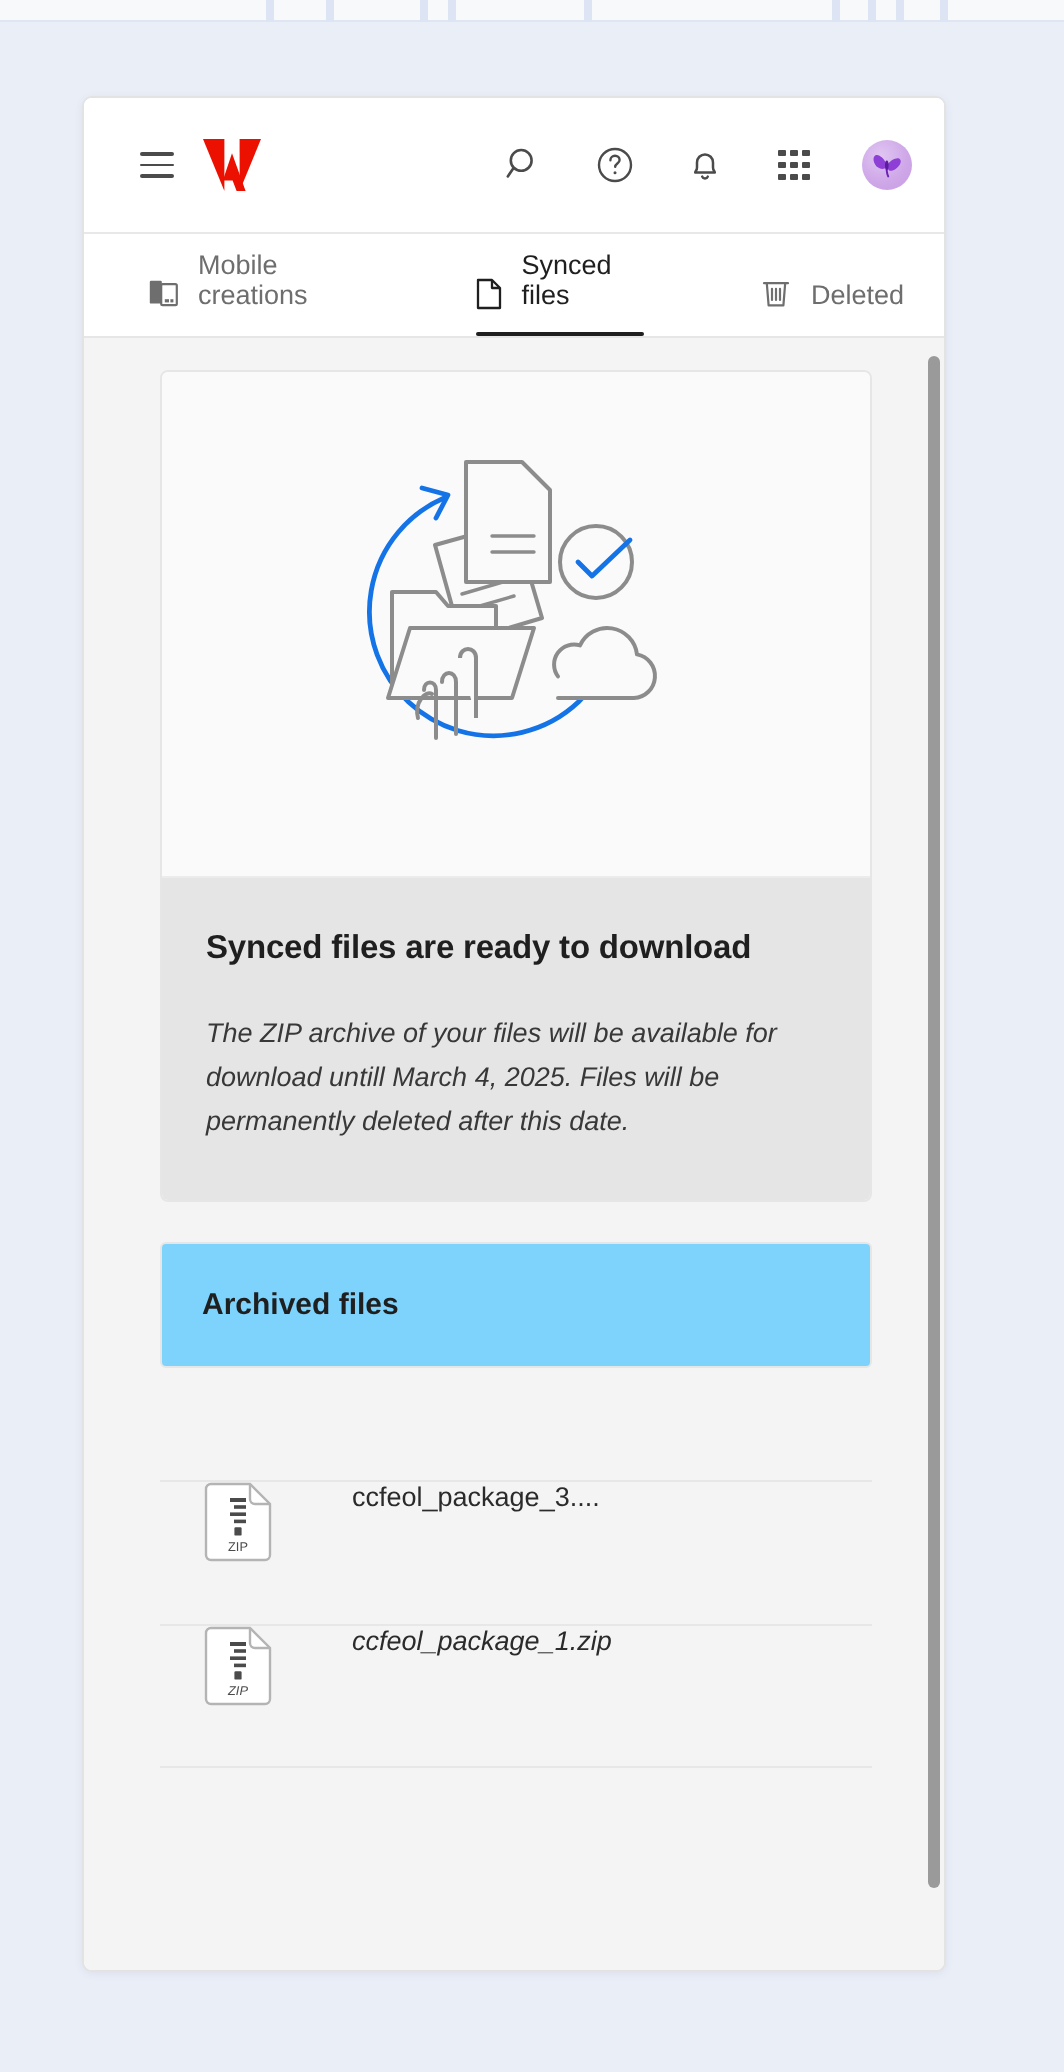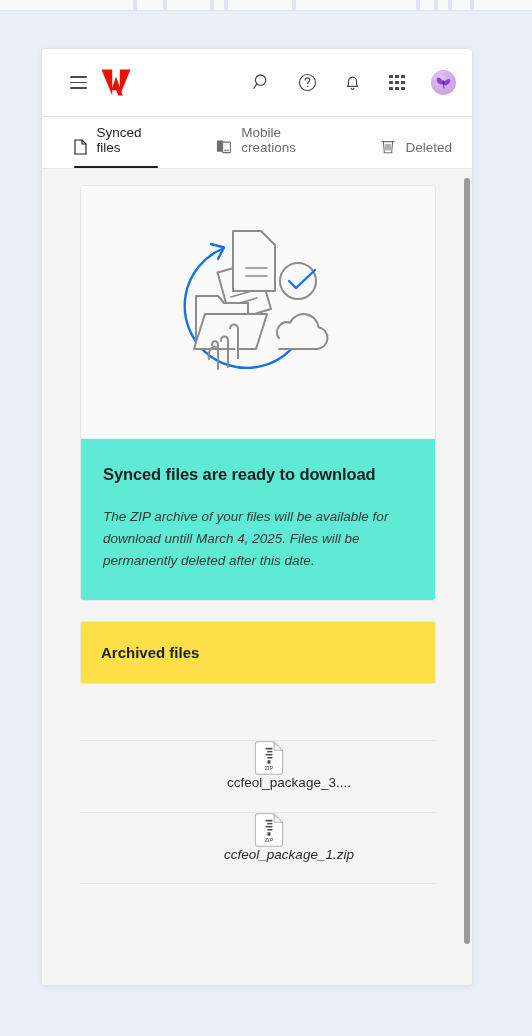--- a/index.html
+++ b/index.html
@@ -138,59 +138,58 @@
     border: 1px solid #e6e6e6;
     border-radius: 4px;
     overflow: hidden;
   }
   #hero-illustration {
     height: 253px;
     background: #fafafa;
     display: flex; align-items: center; justify-content: center;
     border-bottom: 1px solid #ececec;
   }
-  #hero-text { padding: 26px 22px 28px 22px; background: #5eead4; }
+  #hero-text { padding: 26px 22px 28px 22px; background: #e5e5e5; }
   #hero-title {
     font-size: 16.5px;
     font-weight: bold;
     color: #1f1f1f;
     letter-spacing: -0.1px;
     margin-bottom: 22px;
   }
   #hero-body {
     font-size: 13.5px;
     line-height: 22px;
     color: #383838;
     font-style: italic;
   }
 
   
   #archived-card {
     margin-top: 20px;
-    background: #fde047;
+    background: #7dd3fc;
     border: 1px solid #e6e6e6;
     border-radius: 3px;
     padding: 22px 20px;
   }
   #archived-title {
     font-size: 15px;
     font-weight: bold;
     color: #1f1f1f;
   }
 
   
   #file-list { margin-top: 56px; }
   .file-row {
     display: flex;
-    align-items: center;
+    align-items: flex-start;
     height: 72px;
     border-top: 1px solid #e7e7e7;
     padding-left: 22px;
     cursor: pointer;
-    flex-direction: column;
   }
   .file-row:last-child { border-bottom: 1px solid #e7e7e7; font-style: italic; }
   .zip-icon { width: 34px; height: 40px; flex: 0 0 34px; }
   .file-name {
     margin-left: 40px;
     font-size: 13.5px;
     color: #2b2b2b;
     white-space: nowrap;
     overflow: hidden;
   }
@@ -281,39 +280,39 @@
           <path d="M12.5 12.3c-1.4-3.1-4.2-5.6-5.9-4.6-1.6 1 -.8 4.6 1.5 6.1 1.3.9 3 1 4.4-.4z" fill="#8d3fd6"></path>
           <path d="M12.6 12.4c1.9-2.6 5.4-4.2 6.5-2.7 1.1 1.5-1.2 4.7-3.8 5.5-1.5.5-2.6.1-2.7-2.8z" fill="#8d3fd6"></path>
           <path d="M12.5 11.9c-.3 2.3-.1 4.8.6 6.3" stroke="#6c22b5" stroke-width="1" fill="none" stroke-linecap="round"></path>
           <ellipse cx="12.4" cy="12.6" rx="0.9" ry="2.4" fill="#5d1ba0"></ellipse>
         </svg>
       </div>
     </div>
   </div>
 
   <div id="tabbar">
-    <div class="tab active">
-      <span class="tab-ico">
-        <svg width="13" height="16" viewBox="0 0 13 16" fill="none" stroke="#1f1f1f" stroke-width="1.15">
-          <path d="M1 1h7l4 4v10H1z" stroke-linejoin="round"></path>
-          <path d="M8 1v4h4" stroke-linejoin="round"></path>
-        </svg>
-      </span>
-      <span>Synced files</span>
-    </div>
     <div class="tab">
       <span class="tab-ico">
         <svg width="16" height="16" viewBox="0 0 16 16" fill="none" stroke="#6e6e6e" stroke-width="1.1">
           <rect x="0.9" y="1.4" width="6" height="11.4" rx="0.6" fill="#6e6e6e" stroke="none"></rect>
           <rect x="6.6" y="3.1" width="7.8" height="10.5" rx="0.7" fill="#ffffff"></rect>
           <rect x="8.4" y="10.6" width="2.1" height="1.6" fill="#6e6e6e" stroke="none"></rect>
           <rect x="11.2" y="10.6" width="1.5" height="1.6" fill="#6e6e6e" stroke="none"></rect>
         </svg>
       </span>
       <span>Mobile creations</span>
+    </div>
+    <div class="tab active">
+      <span class="tab-ico">
+        <svg width="13" height="16" viewBox="0 0 13 16" fill="none" stroke="#1f1f1f" stroke-width="1.15">
+          <path d="M1 1h7l4 4v10H1z" stroke-linejoin="round"></path>
+          <path d="M8 1v4h4" stroke-linejoin="round"></path>
+        </svg>
+      </span>
+      <span>Synced files</span>
     </div>
     <div class="tab">
       <span class="tab-ico">
         <svg width="14" height="16" viewBox="0 0 14 16" fill="none" stroke="#6e6e6e" stroke-width="1.1">
           <path d="M1 2.6h12" stroke-linecap="round"></path>
           <path d="M2.4 2.6l.9 11.1h7.4l.9-11.1" stroke-linejoin="round"></path>
           <path d="M5 5.4v5.6M7 5.4v5.6M9 5.4v5.6" stroke-linecap="round"></path>
         </svg>
       </span>
       <span>Deleted</span>

